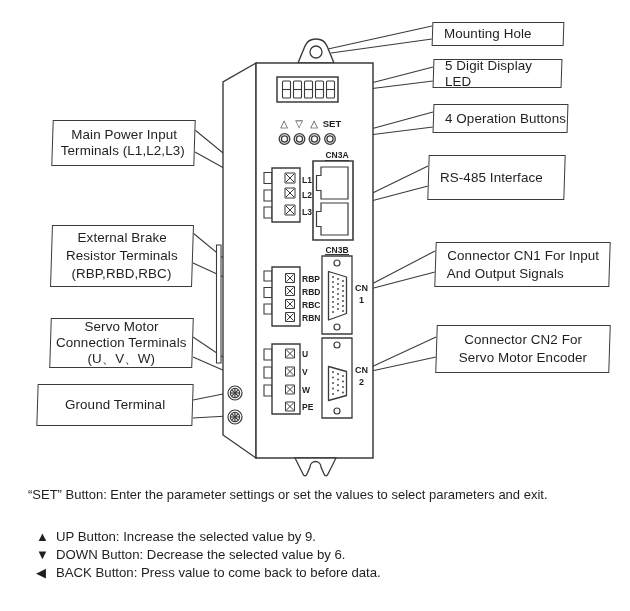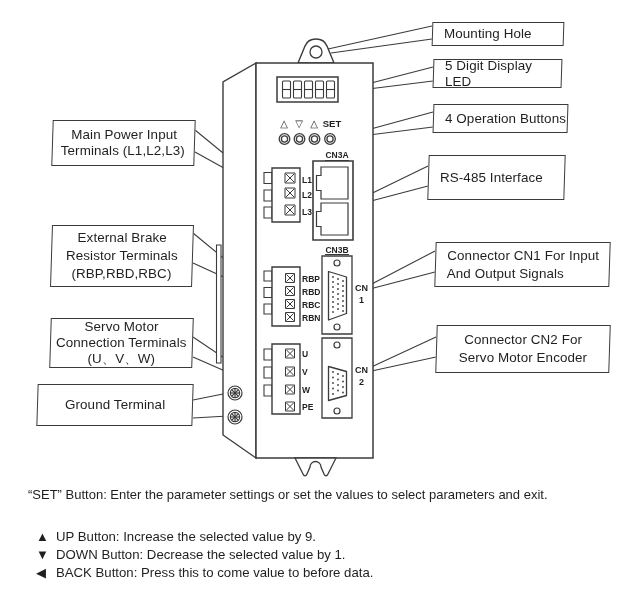--- a/index.html
+++ b/index.html
@@ -319,20 +319,20 @@
   </div>
 
   <div class="note-set">“SET” Button: Enter the parameter settings or set the values to select parameters and exit.</div>
 
   <div class="legend-row" style="top:529px;">
     <span class="legend-icon">▲</span>
     <span>UP Button: Increase the selected value by 9.</span>
   </div>
   <div class="legend-row" style="top:547px;">
     <span class="legend-icon">▼</span>
-    <span>DOWN Button: Decrease the selected value by 1.</span>
+    <span>DOWN Button: Decrease the selected value by 6.</span>
   </div>
   <div class="legend-row" style="top:565px;">
     <span class="legend-icon">◀</span>
-    <span>BACK Button: Press this to come value to before data.</span>
+    <span>BACK Button: Press value to come back to before data.</span>
   </div>
 
 </div>
 
 </body></html>

